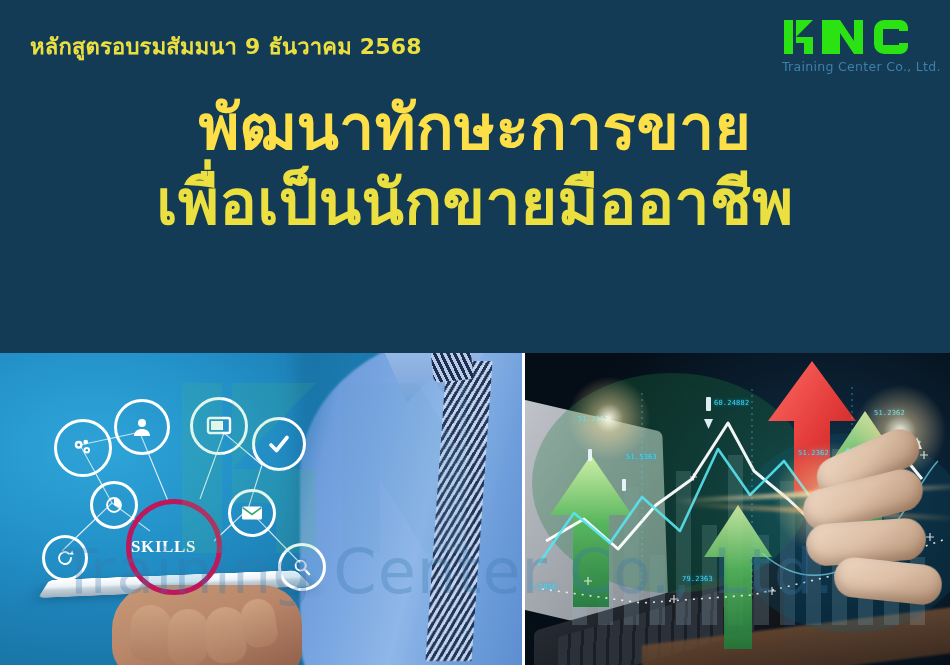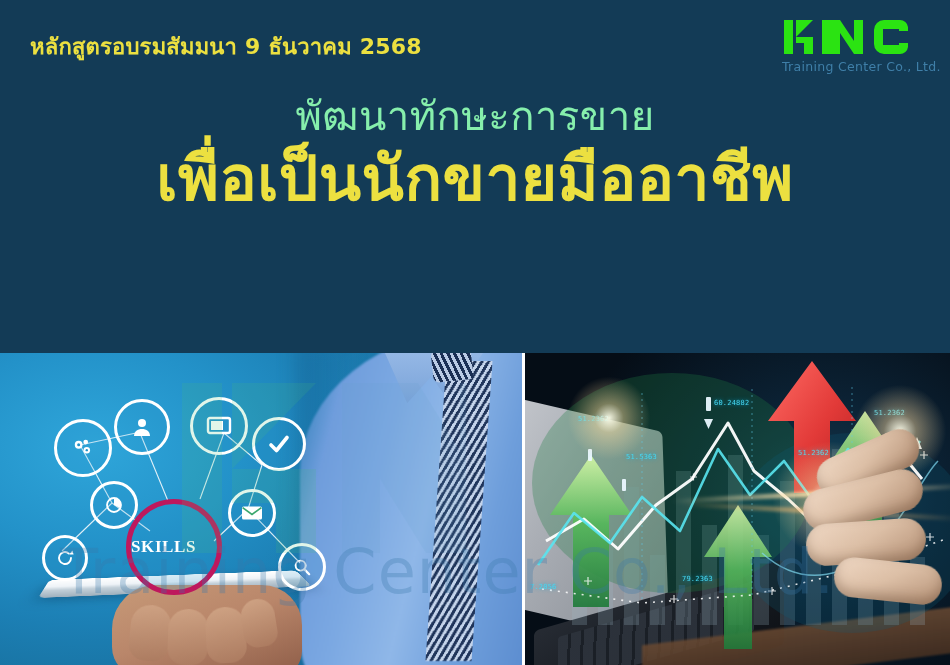--- a/index.html
+++ b/index.html
@@ -66,24 +66,24 @@
 
   
   .title-wrap {
     position: absolute;
     left: 0;
     top: 92px;
     width: 950px;
     text-align: center;
   }
   .title-line1 {
-    font-size: 40px;
+    font-size: 62px;
     line-height: 1.08;
-    font-weight: 400;
-    color: #86efac;
+    font-weight: 700;
+    color: #fde047;
     letter-spacing: 0.5px;
   }
   .title-line2 {
     margin-top: 8px;
     font-size: 62px;
     line-height: 1.08;
     font-weight: 700;
     color: #ece040;
     letter-spacing: 0.5px;
   }

